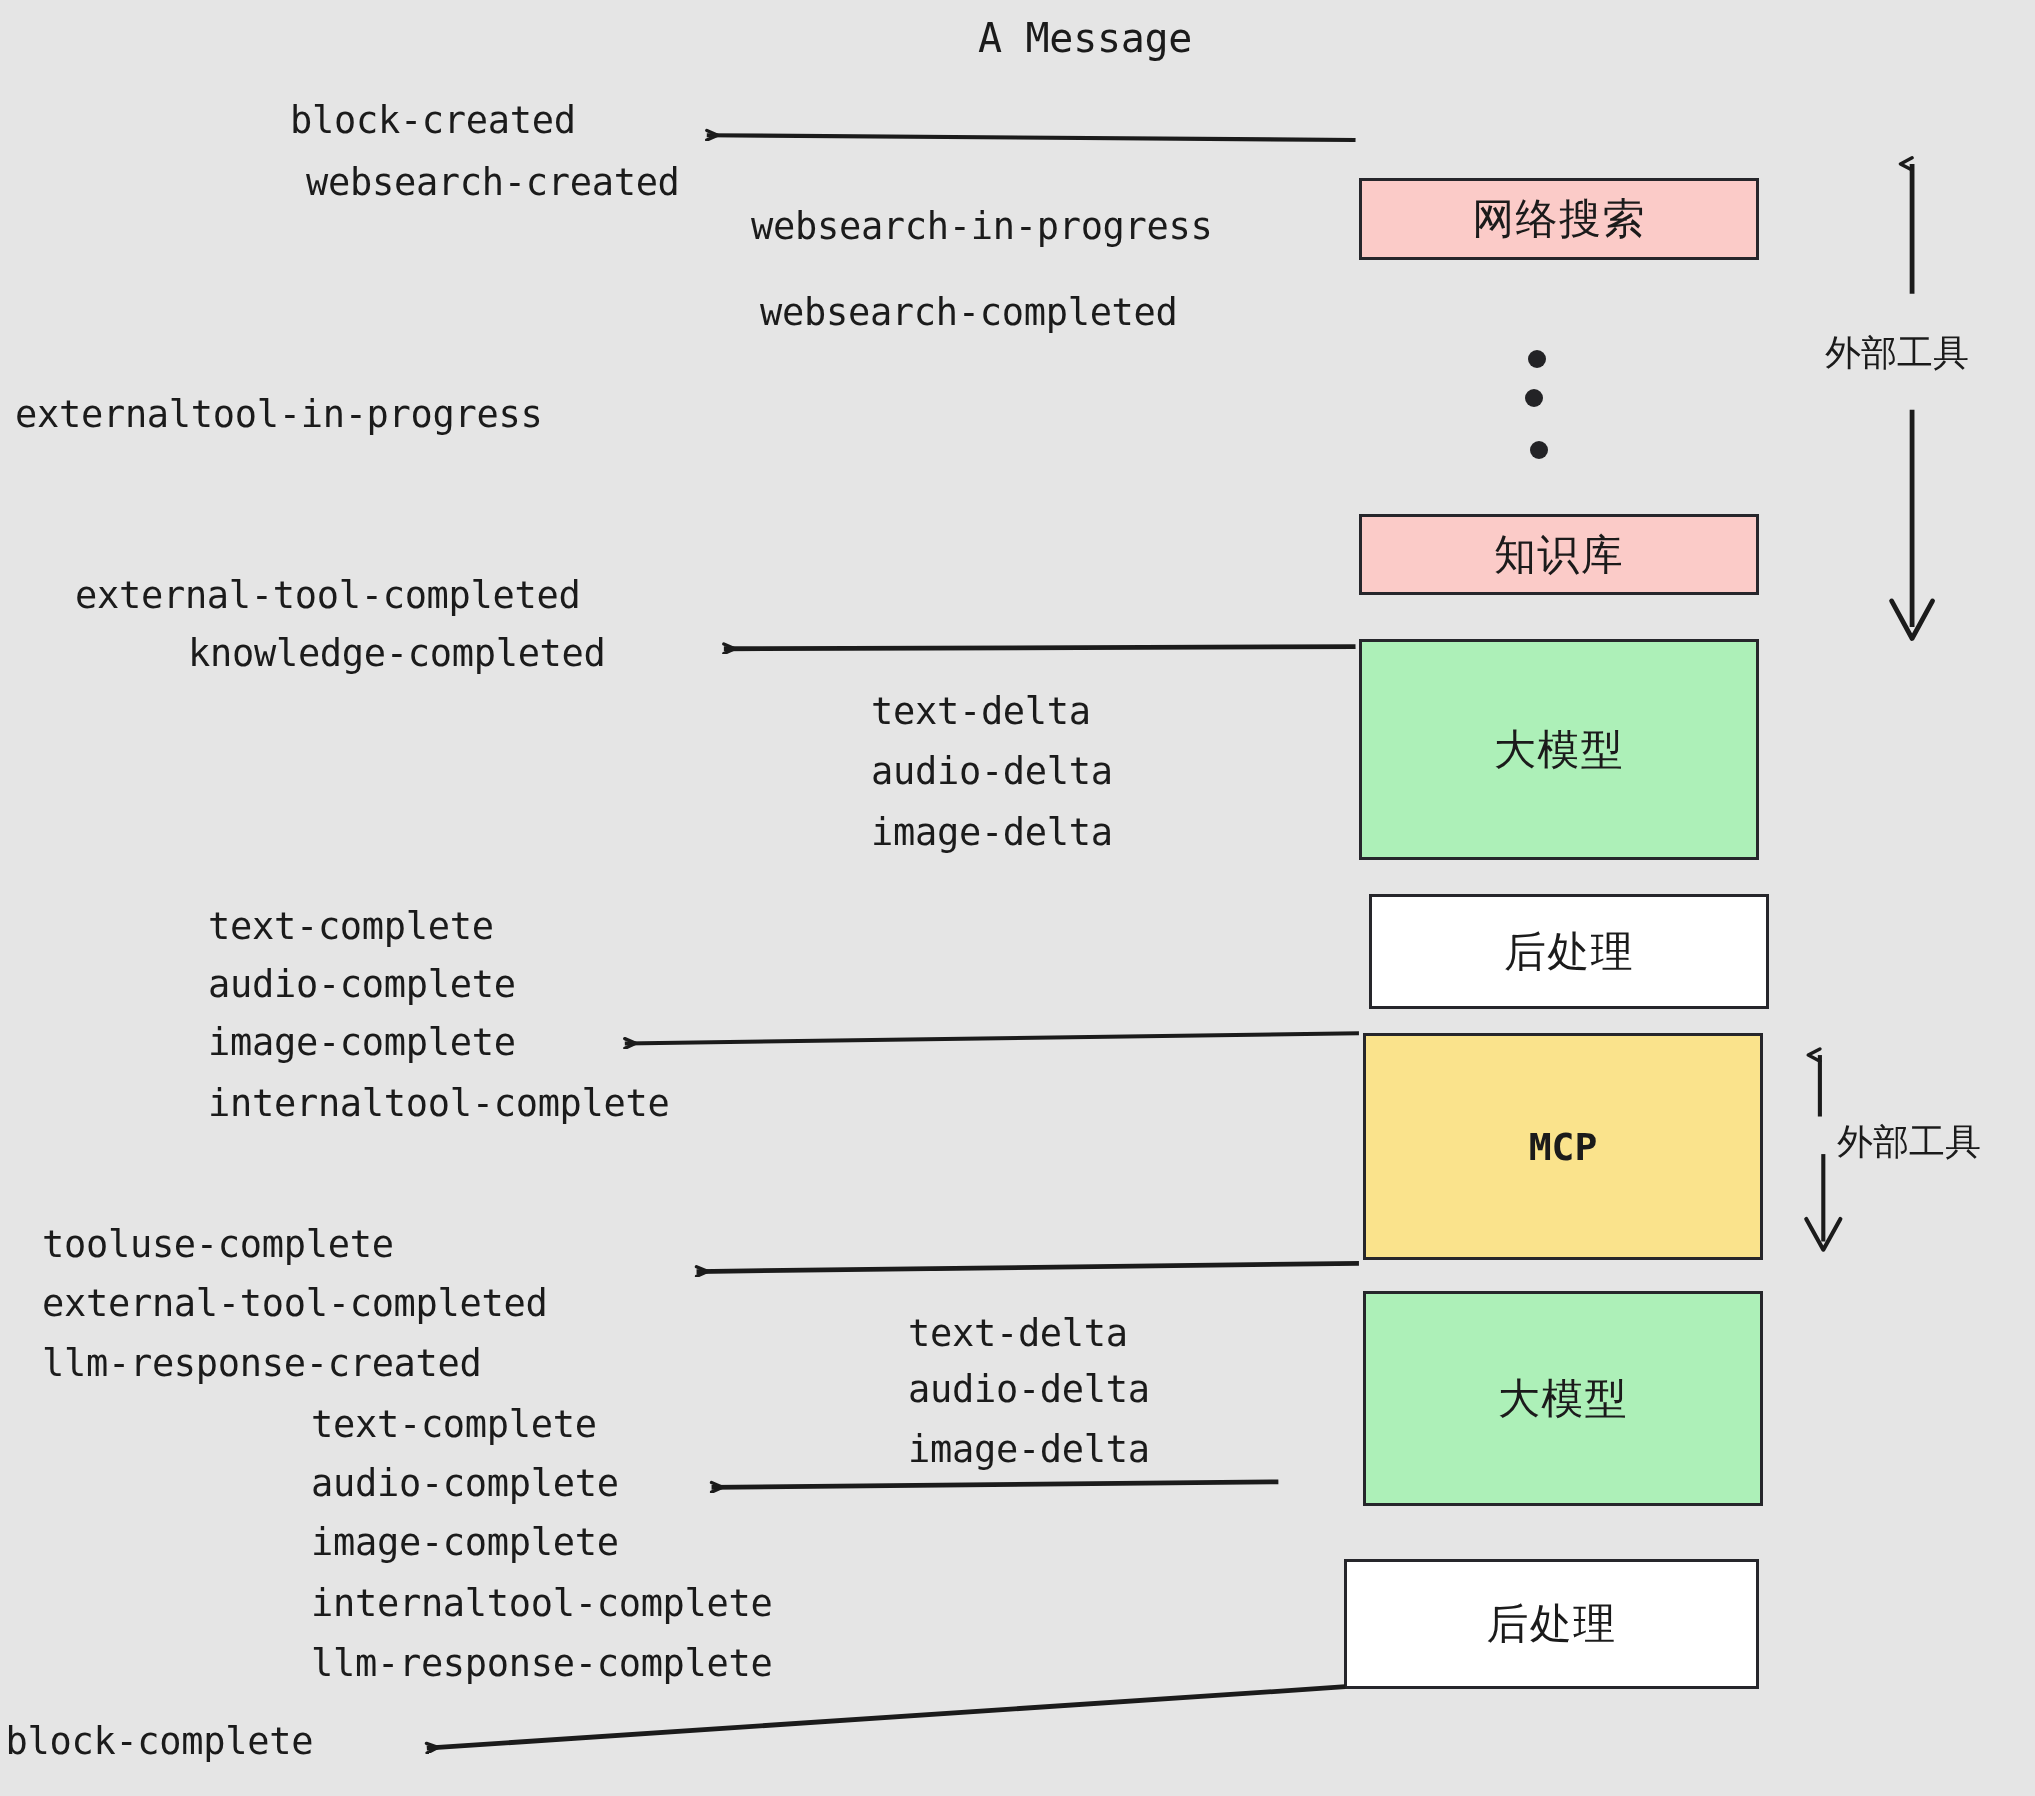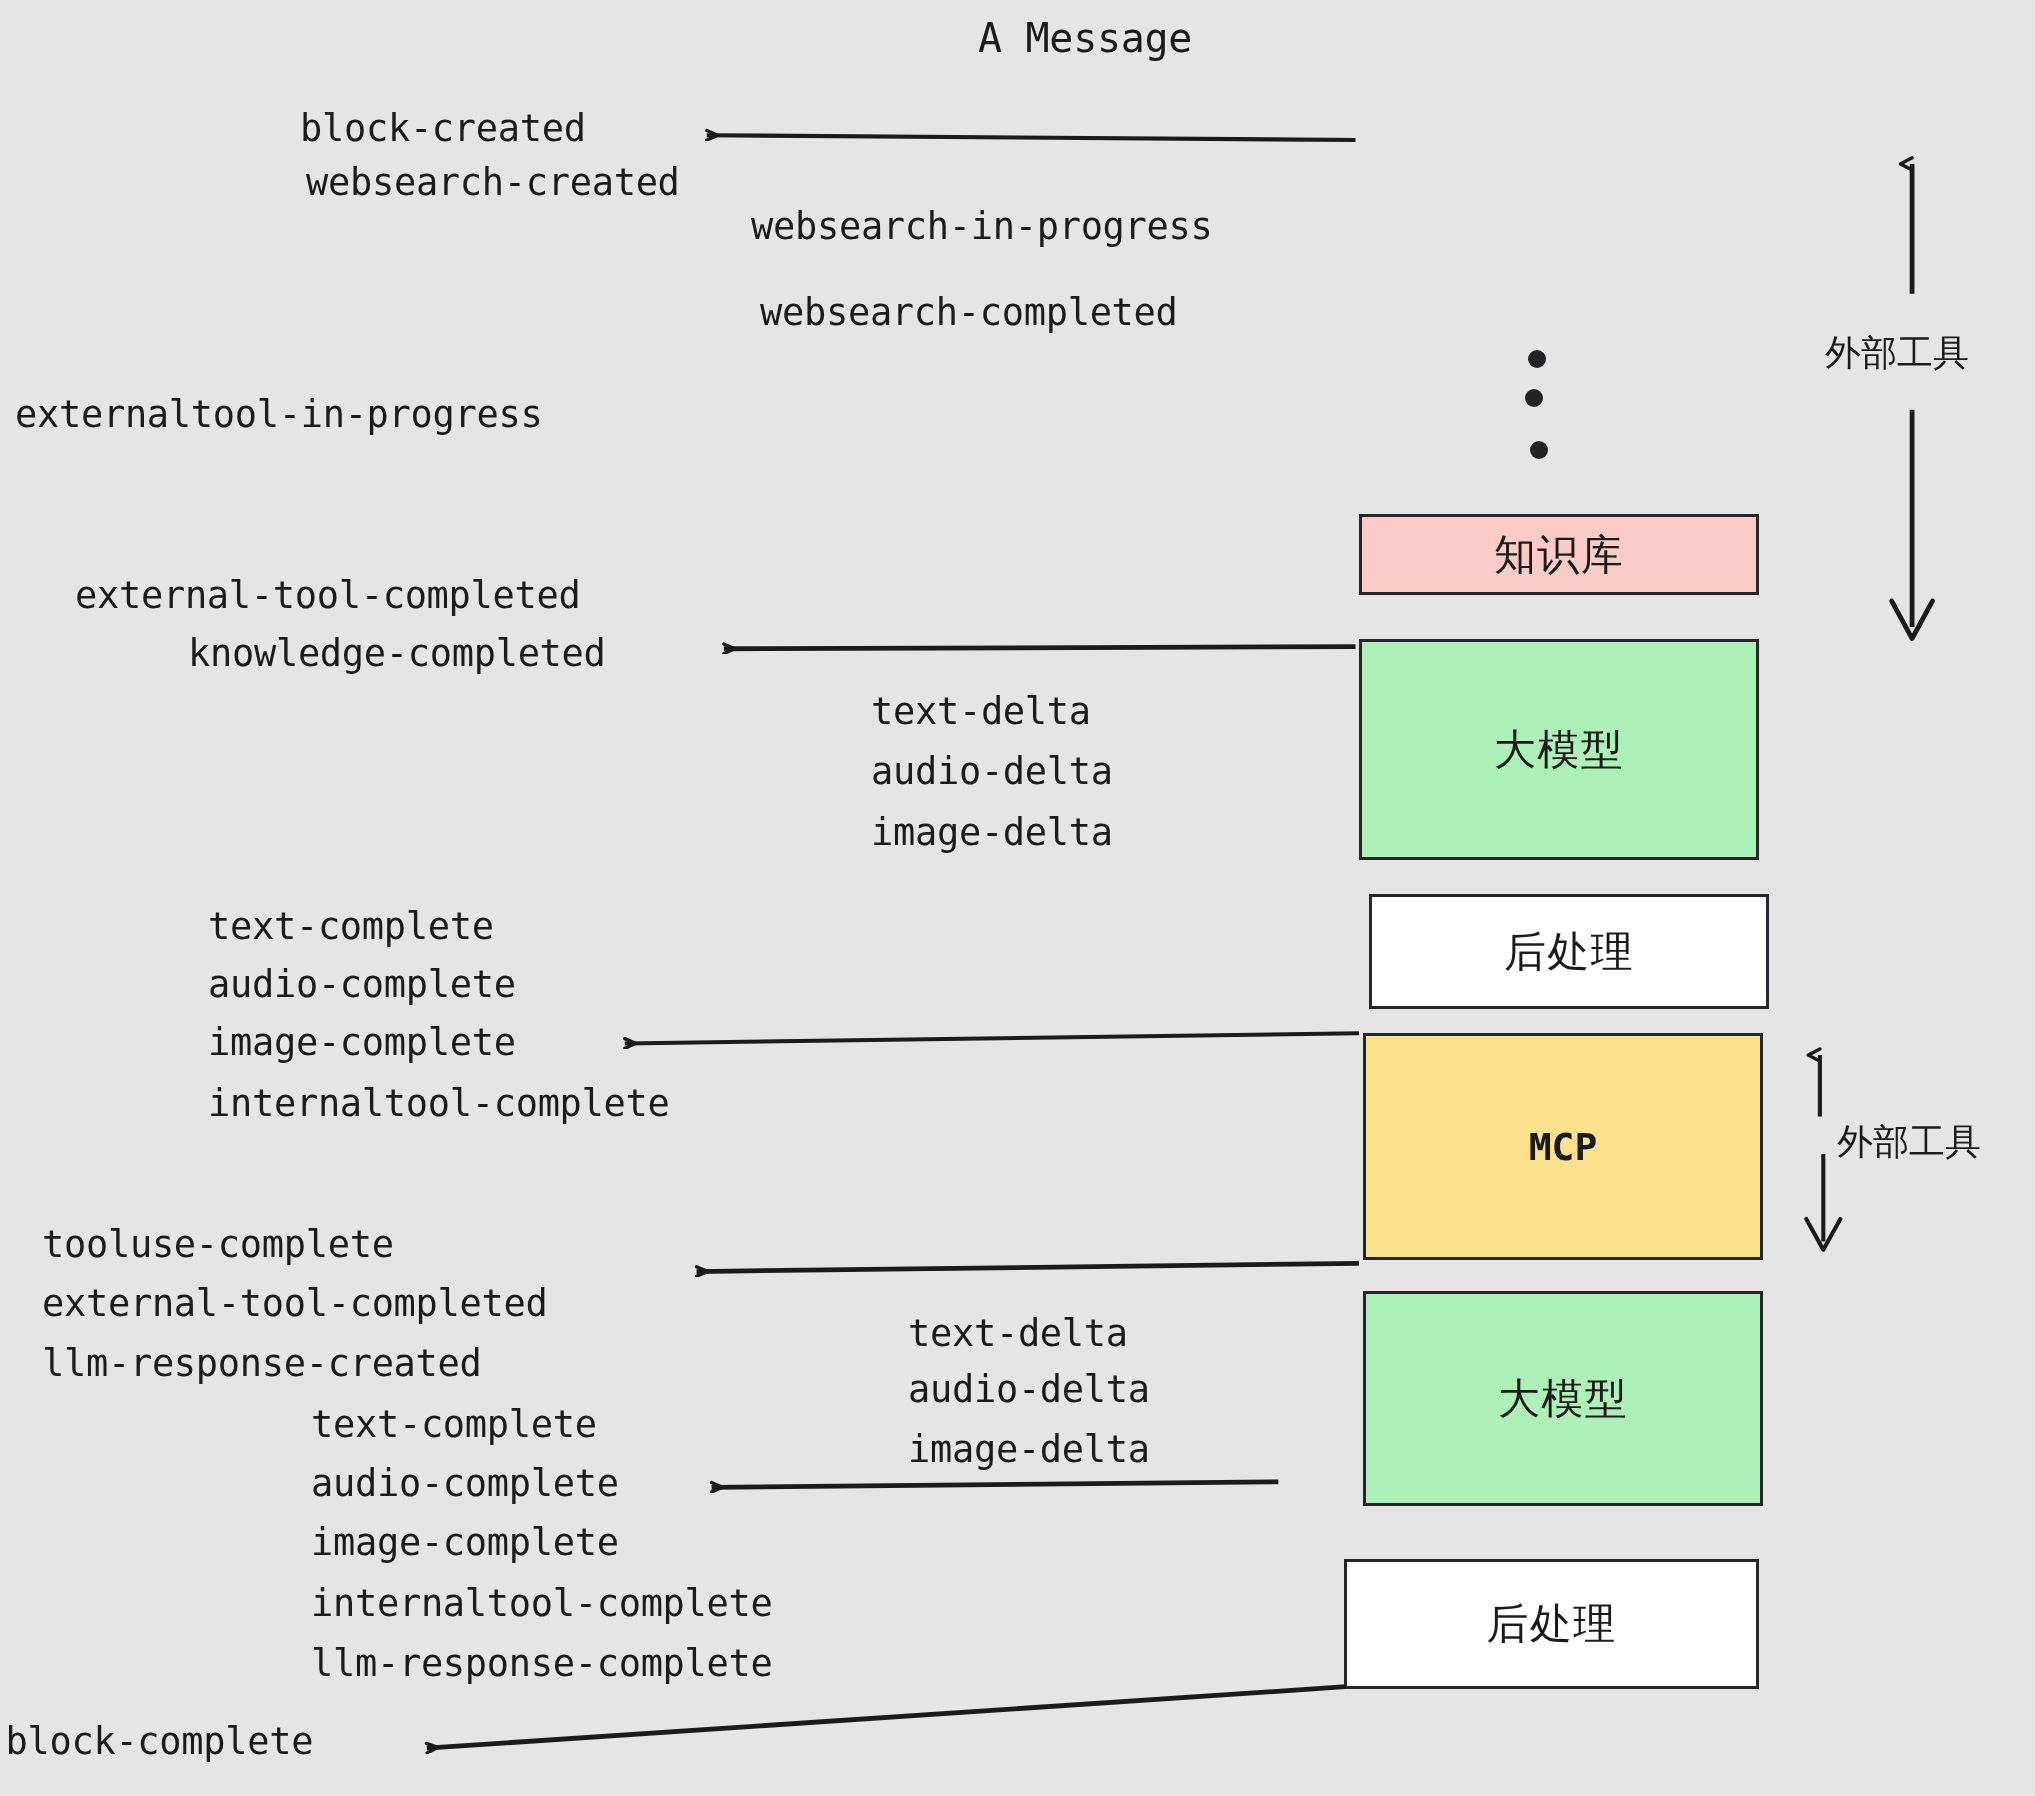--- a/index.html
+++ b/index.html
@@ -75,20 +75,23 @@
     background: #232326;
   }
 </style>
 </head>
 <body>
 
 <div id="stage">
 
   <div class="lbl" id="title" style="left:978px; top:18.4px;">A Message</div>
 
+  <div class="box" style="left:1359px; top:178px; width:400px; height:82px; background:#FBCBC8;">
+    <span class="box-label">网络搜索</span>
+  </div>
 
   <div class="box" style="left:1359px; top:514px; width:400px; height:81px; background:#FBCBC8;">
     <span class="box-label">知识库</span>
   </div>
 
   <div class="box" style="left:1359px; top:639px; width:400px; height:221px; background:#ADF0B8;">
     <span class="box-label">大模型</span>
   </div>
 
   <div class="box" style="left:1369px; top:894px; width:400px; height:115px; background:#FFFFFF;">
@@ -106,21 +109,21 @@
   <div class="box" style="left:1344px; top:1559px; width:415px; height:130px; background:#FFFFFF;">
     <span class="box-label">后处理</span>
   </div>
 
   <div>
     <div class="dot" style="left:1528px; top:350px;"></div>
     <div class="dot" style="left:1525px; top:389px;"></div>
     <div class="dot" style="left:1530px; top:441px;"></div>
   </div>
 
-  <div class="lbl evt" style="left:300px; top:102px;margin-top:8px;">block-created</div>
+  <div class="lbl evt" style="left:290px; top:102px;">block-created</div>
   <div class="lbl evt" style="left:306px; top:164px;">websearch-created</div>
   <div class="lbl evt" style="left:751px; top:208px;">websearch-in-progress</div>
   <div class="lbl evt" style="left:760px; top:294px;">websearch-completed</div>
   <div class="lbl evt" style="left:15px; top:396px;">externaltool-in-progress</div>
   <div class="lbl evt" style="left:75px; top:577px;">external-tool-completed</div>
   <div class="lbl evt" style="left:188px; top:635px;">knowledge-completed</div>
 
   <div class="lbl evt" style="left:871px; top:693px;">text-delta</div>
   <div class="lbl evt" style="left:871px; top:753px;">audio-delta</div>
   <div class="lbl evt" style="left:871px; top:814px;">image-delta</div>

